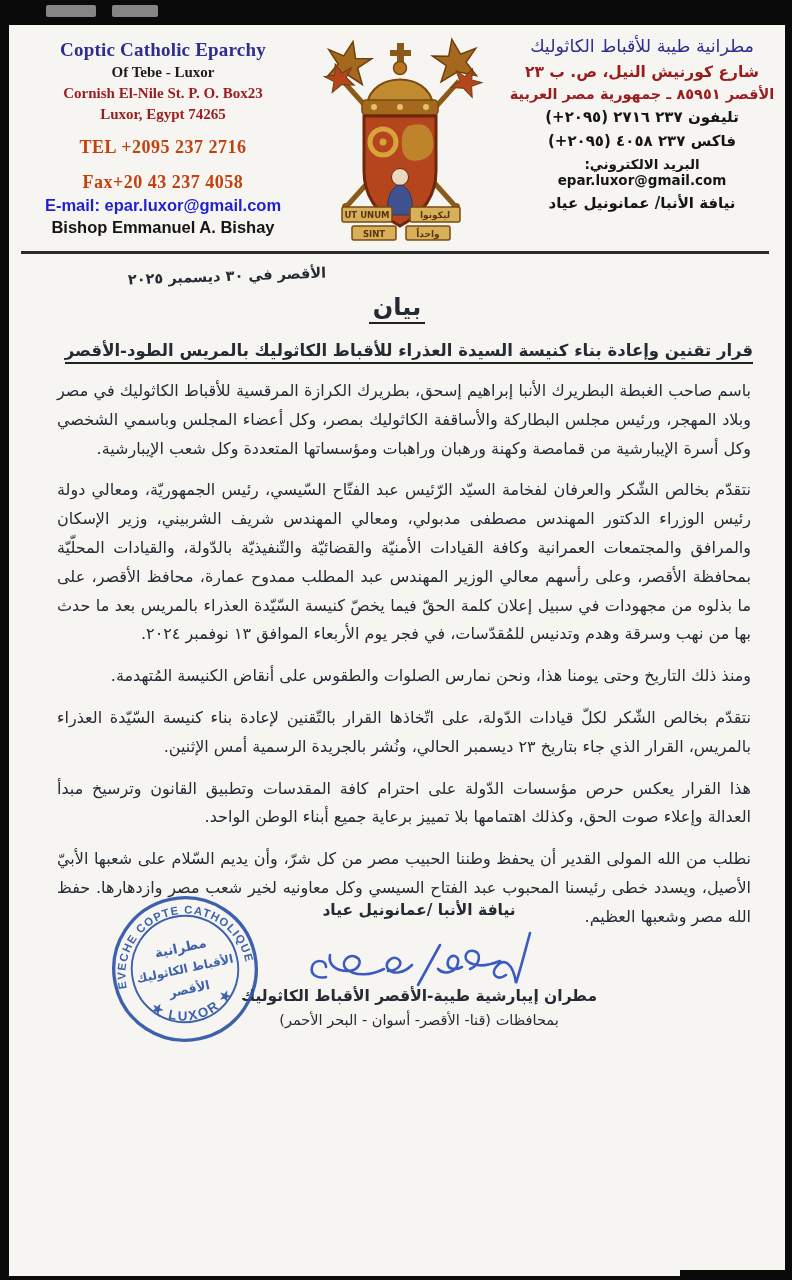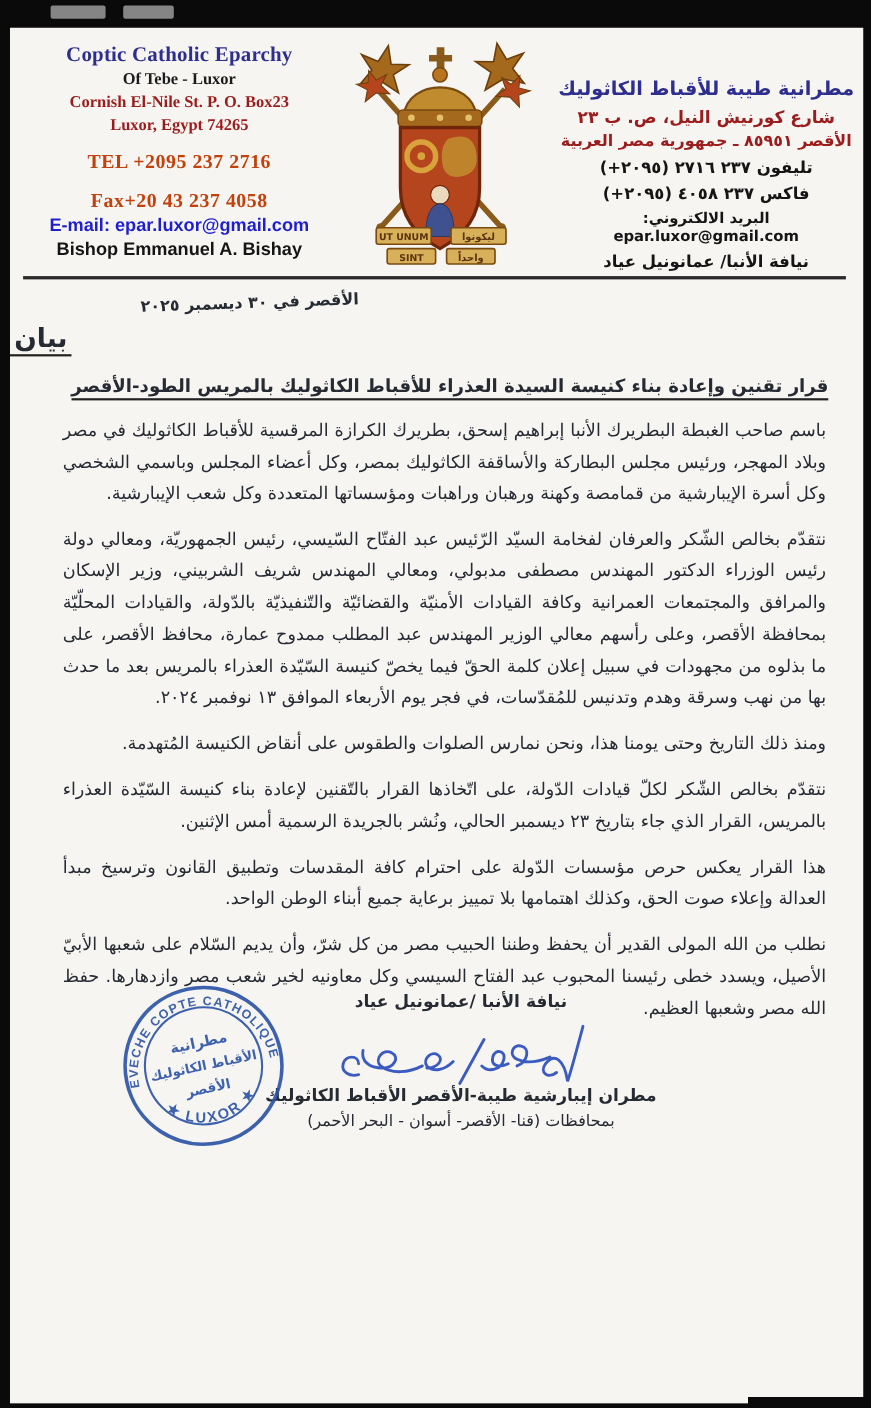--- a/index.html
+++ b/index.html
@@ -21,33 +21,33 @@
   .hl2{font-family:"Liberation Serif",serif;font-weight:bold;font-size:15px;color:#1c1c1c;margin-top:3px;}
   .hl3{font-family:"Liberation Serif",serif;font-weight:bold;font-size:15px;color:#9b1c1c;margin-top:4px;}
   .hl4{font-family:"Liberation Serif",serif;font-weight:bold;font-size:15px;color:#9b1c1c;margin-top:4px;}
   .hl5,.hl6{font-family:Liberation Serif, serif;font-weight:bold;font-size:18px;color:#c2410c;margin-top:14px;letter-spacing:.5px;}
   .hl7{font-family:"Liberation Sans",sans-serif;font-weight:bold;font-size:16.5px;color:#1f1fd0;margin-top:3px;}
   .hl8{font-family:"Liberation Sans",sans-serif;font-weight:bold;font-size:16.5px;color:#151515;margin-top:3px;}
 
   .crest{position:absolute;left:295px;top:2px;width:182px;height:218px;}
 
   .hdr-right{position:absolute;left:486px;top:10px;width:282px;text-align:center;direction:rtl;}
-  .hr1{font-weight:bold;font-size:17.5px;color:#2e2e8f;line-height:1.35;margin-top:35px;}
+  .hr1{font-weight:normal;font-size:17.5px;color:#2e2e8f;line-height:1.35;}
   .hr2{font-weight:bold;font-size:15.5px;color:#9b1c1c;margin-top:4px;}
   .hr3{font-weight:bold;font-size:14.5px;color:#9b1c1c;margin-top:5px;}
   .hr4,.hr5{font-weight:bold;font-size:15px;color:#151515;margin-top:6px;}
   .hr6{font-weight:bold;font-size:13.5px;color:#151515;margin-top:6px;}
   .hr7{font-weight:bold;font-size:15px;color:#151515;margin-top:6px;}
 
   .divider{position:absolute;left:12px;top:226px;width:748px;height:2.5px;background:#2a2a2a;}
 
   .date-line{position:absolute;left:100px;top:243px;width:236px;direction:rtl;text-align:center;
              font-weight:bold;font-size:14.5px;transform:rotate(-2deg);}
 
-  .title-wrap{position:absolute;left:0;top:268px;width:776px;text-align:left;text-decoration:underline;}
+  .title-wrap{position:absolute;left:0;top:268px;width:776px;text-align:center;text-decoration:underline;}
   .title-text{display:inline-block;font-weight:bold;font-size:24px;border-bottom:2.5px solid #222;
               padding:0 4px 1px 4px;}
   .subtitle-wrap{position:absolute;left:12px;top:316px;width:776px;text-align:center;direction:rtl;}
   .subtitle-text{display:inline-block;font-weight:bold;font-size:16.5px;border-bottom:2px solid #222;
                  padding-bottom:2px;}
 
   .body-text{position:absolute;left:48px;top:352px;width:694px;direction:rtl;text-align:justify;
              font-size:16px;line-height:1.8;}
   .body-text p{margin:0 0 13px 0;}
 

